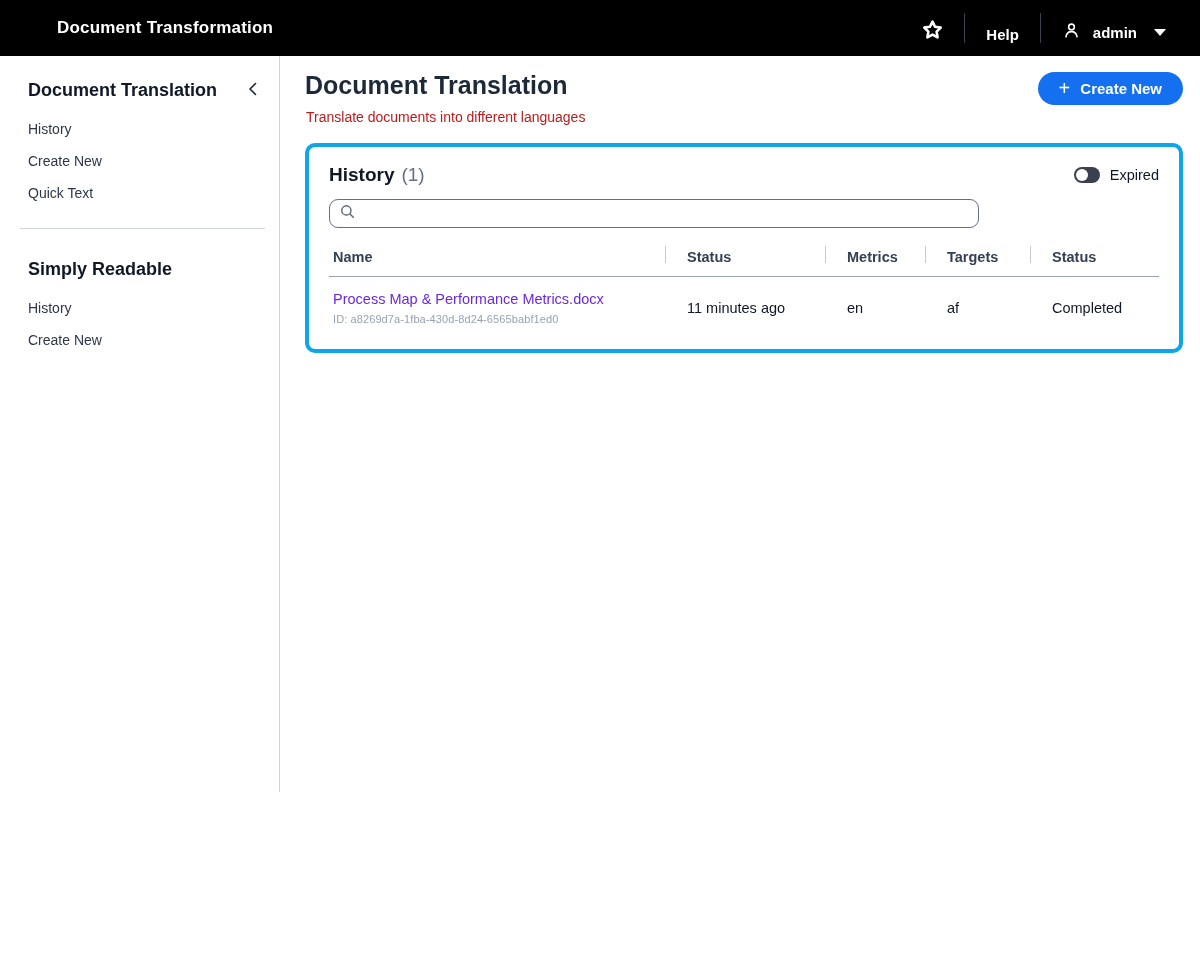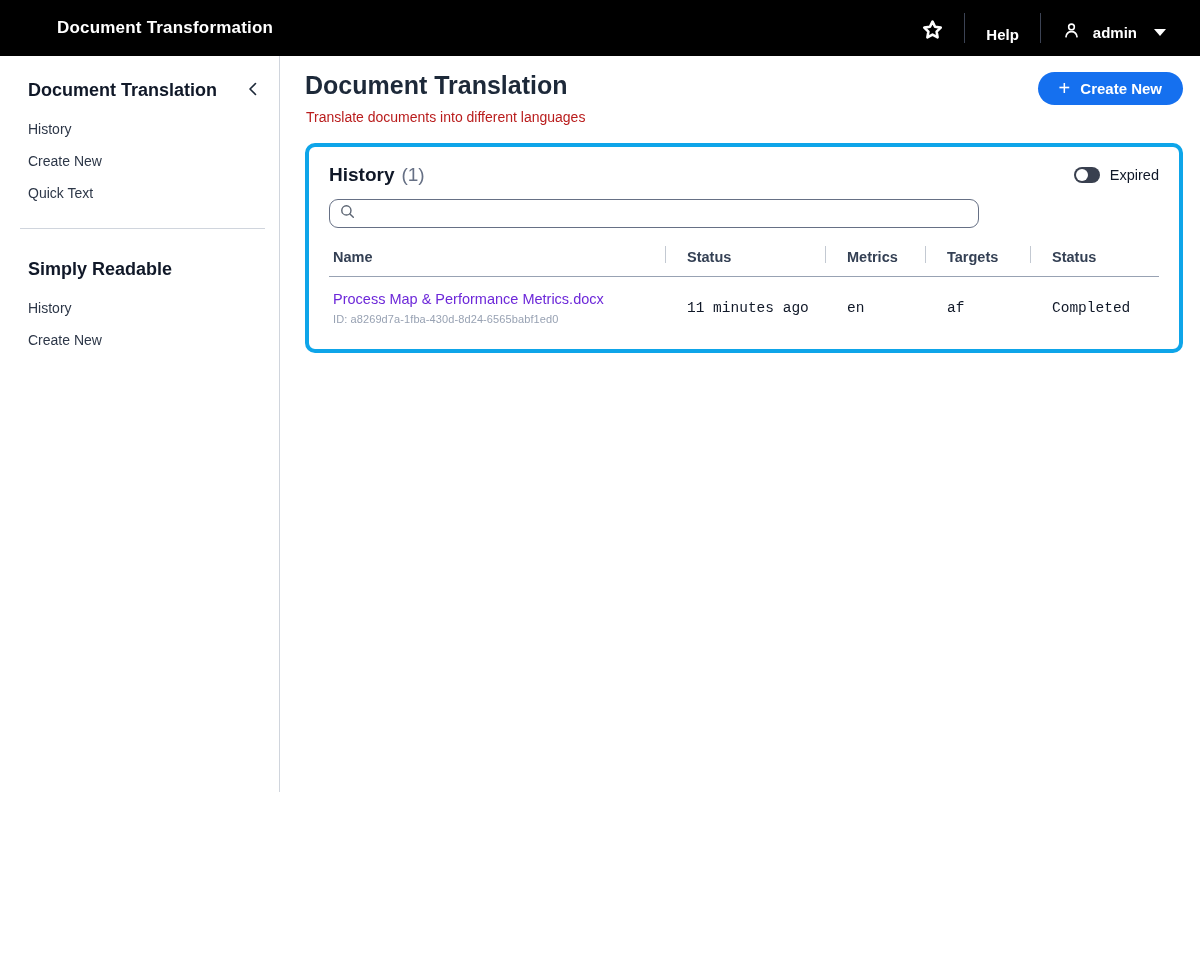--- a/index.html
+++ b/index.html
@@ -68,21 +68,21 @@
     margin-top: 15px; }
   .history-table th { text-align: left; font-size: 14.5px; font-weight: 700; color: #344054;
     padding: 6px 0 11px 4px; border-bottom: 1px solid #98a2b3; position: relative; }
   .history-table th:not(:first-child) { padding-left: 22px; }
   .history-table th:not(:first-child)::before { content: ""; position: absolute; left: 0;
     top: 3px; width: 1px; height: 17px; background: #c3c9d2; }
   .col-name { width: 336px; } .col-created { width: 160px; } .col-source { width: 100px; }
   .col-targets { width: 105px; } .col-status { width: 129px; }
   .history-table td { font-size: 14.5px; color: #101828; vertical-align: middle;
     padding: 14px 0 12px 4px; }
-  .history-table td:not(:first-child) { padding-left: 22px; font-family: Liberation Mono, monospace; }
+  .history-table td:not(:first-child) { padding-left: 22px; }
   .doc-name { font-size: 14.5px; color: #6d28d9; }
   .doc-id { font-size: 11px; color: #98a2b3; margin-top: 6px; letter-spacing: .1px; }
 </style>
 </head>
 <body>
 
 <div class="app">
 
   <header class="topbar">
     <div class="topbar-title">Document Transformation</div>

